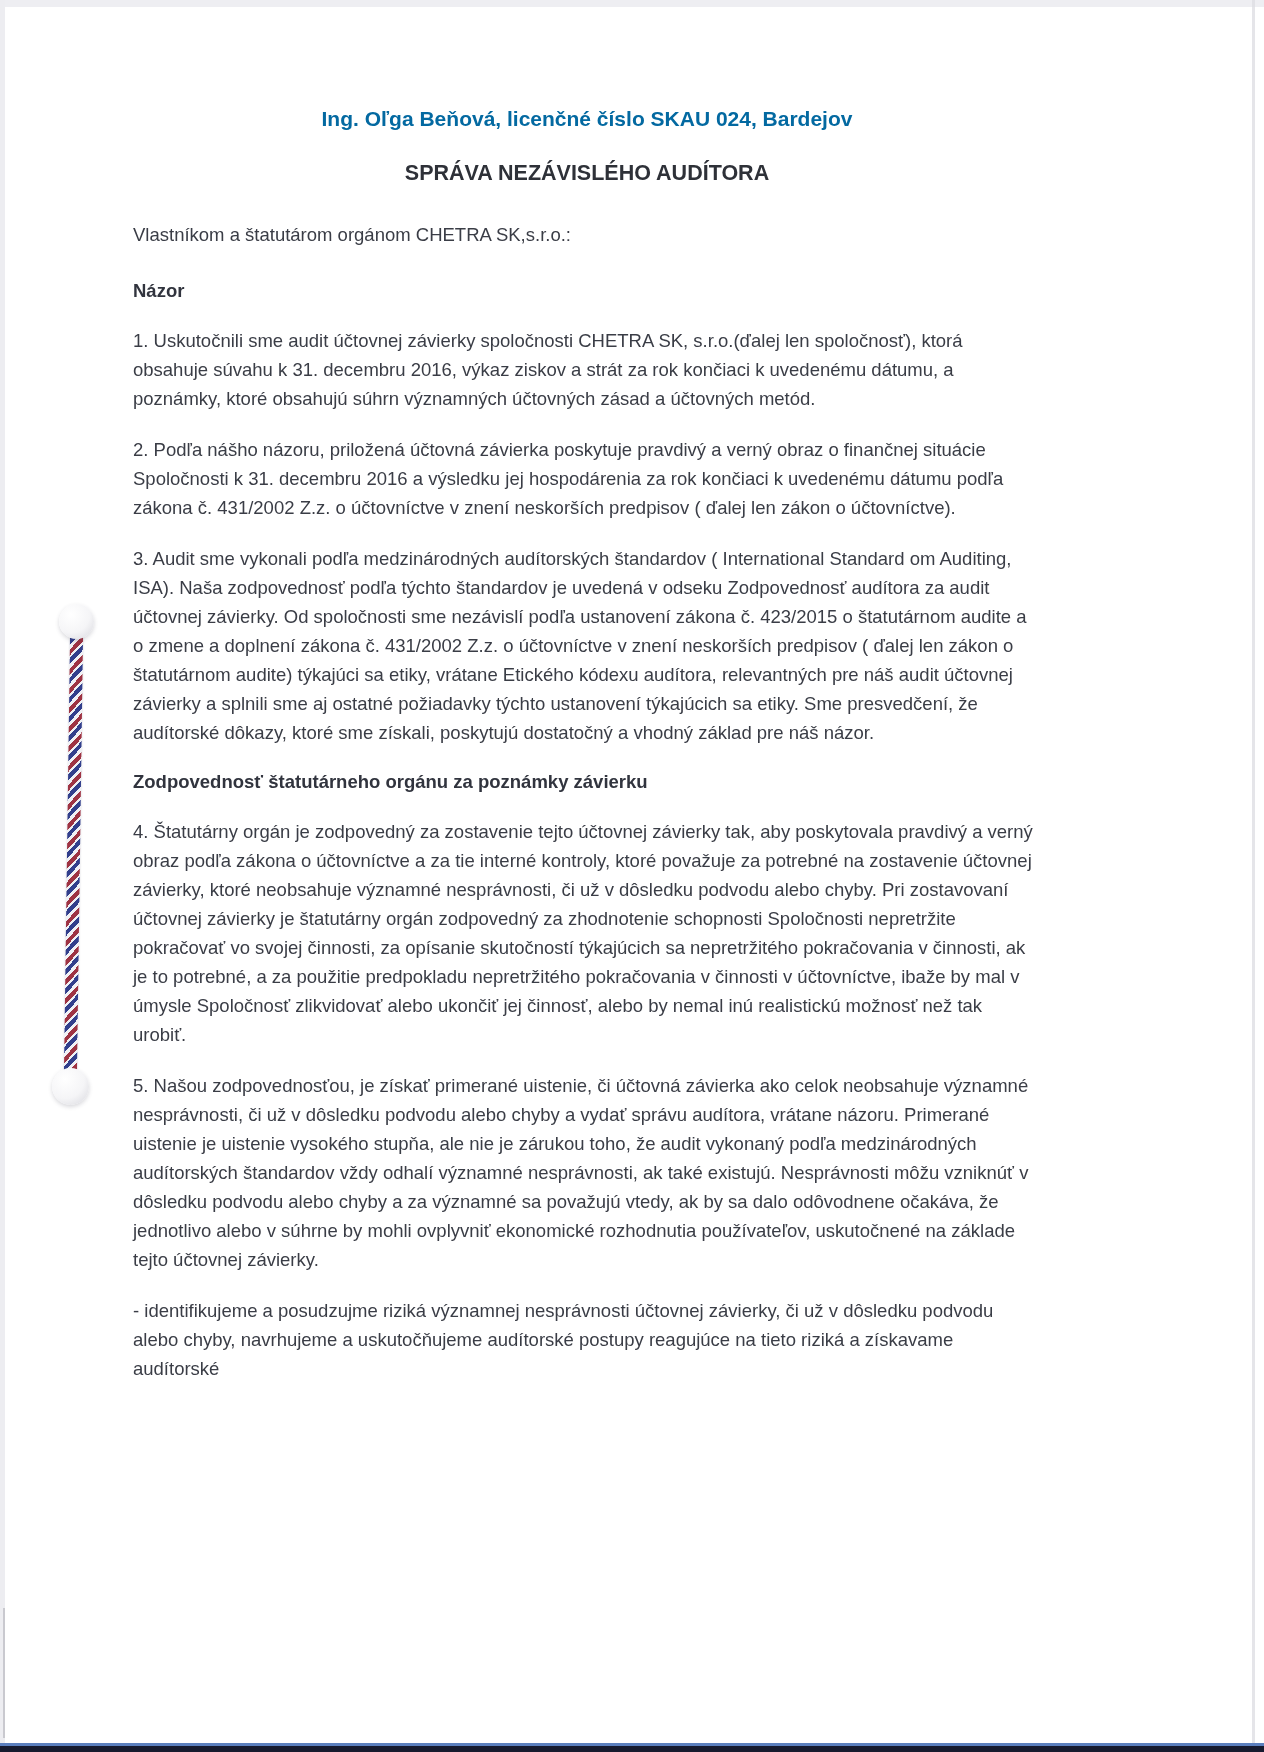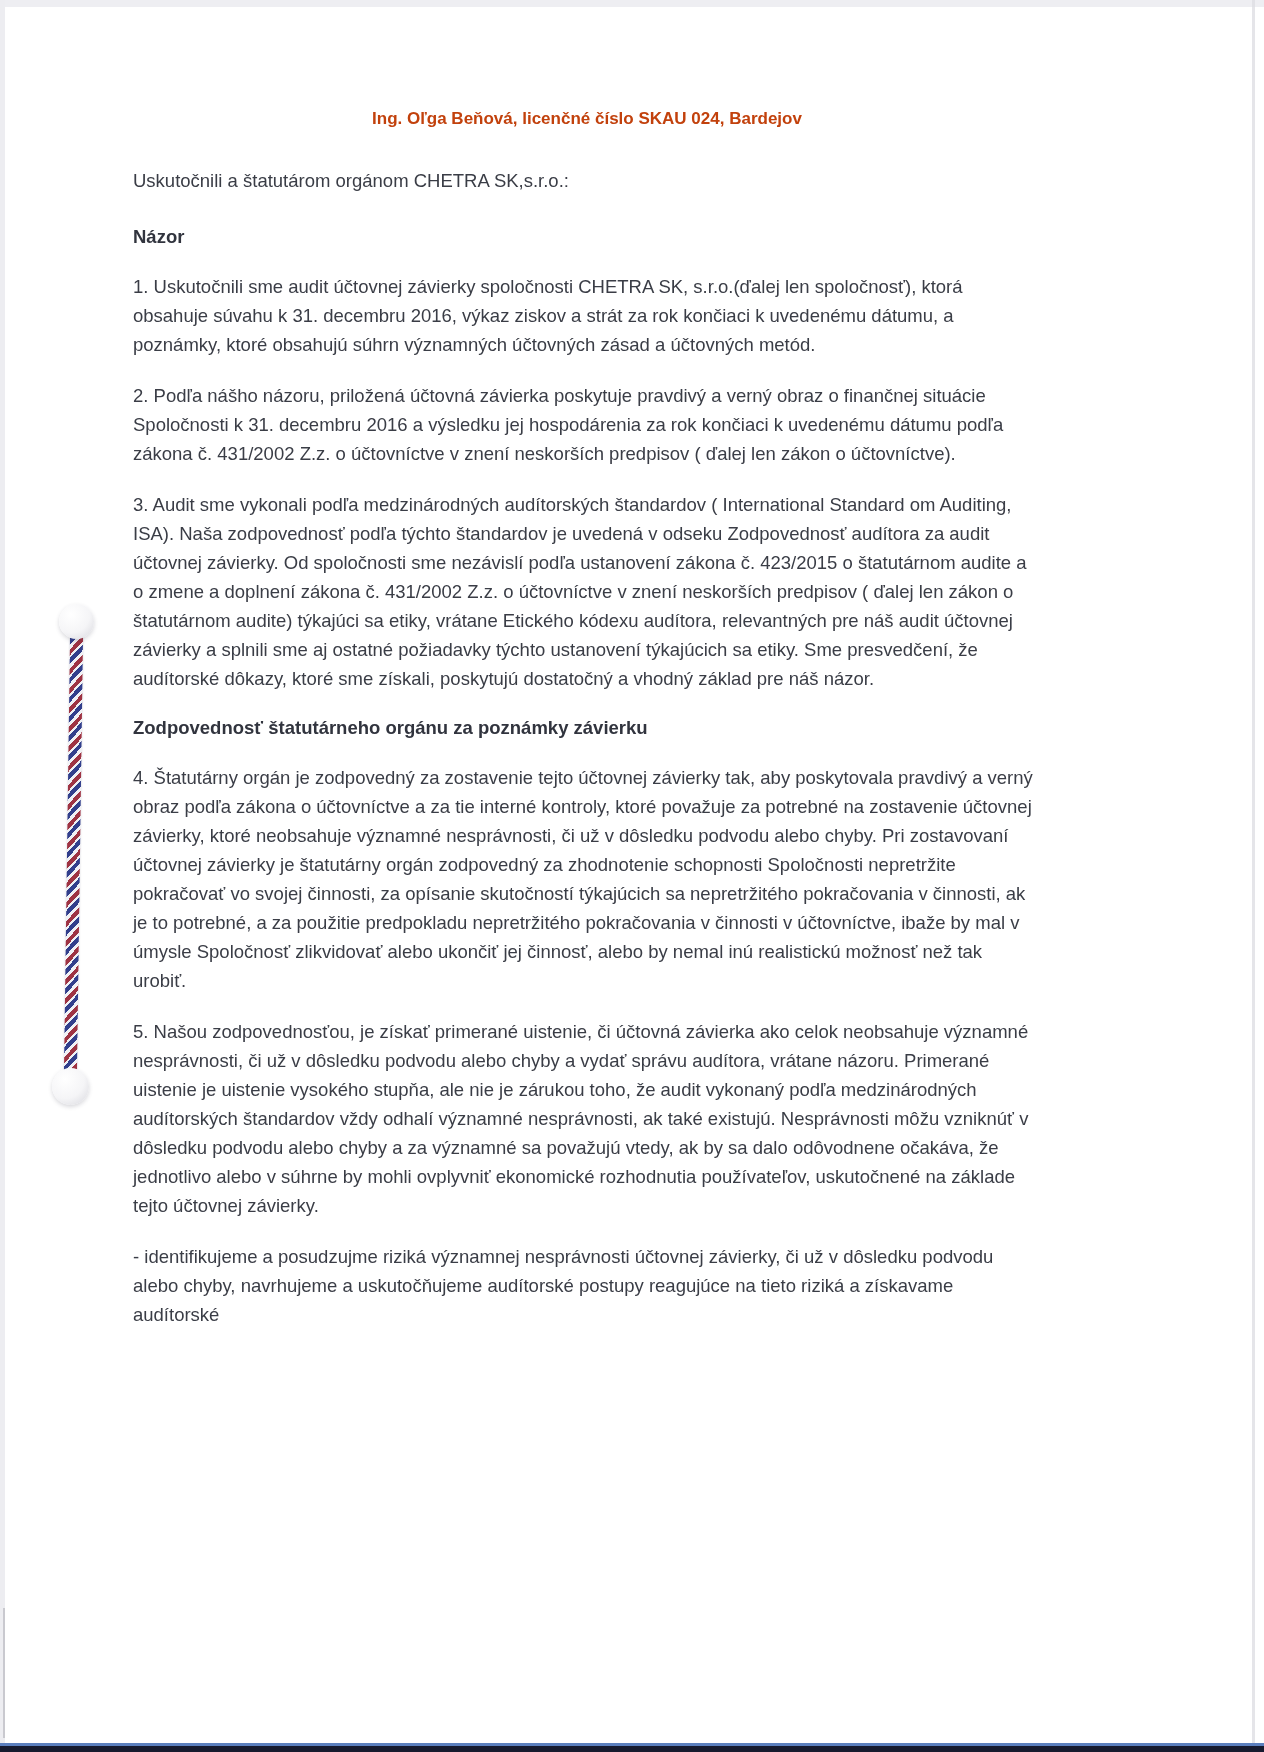--- a/index.html
+++ b/index.html
@@ -44,21 +44,21 @@
   .bead-top{left:59px;top:604px;width:35px;height:35px;}
   .bead-bottom{left:52px;top:1068px;width:37px;height:37px;}
   
   .content{
     position:absolute;left:133px;top:106px;width:908px;
     color:#3a3d46;
     font-size:18.5px;line-height:29px;
   }
   .t1{
     margin:0;text-align:center;
-    font-size:17px;line-height:26px;font-weight:bold;color:#c2410c;
+    font-size:21px;line-height:26px;font-weight:bold;color:#0369a1;
   }
   .t2{
     margin:28px 0 0 0;text-align:center;
     font-size:21.5px;line-height:26px;font-weight:bold;color:#2e3138;
   }
   .addr{margin:36px 0 0 0;line-height:26px;}
   .sub{
     margin:34px 0 0 0;
     font-size:18.5px;line-height:26px;font-weight:bold;color:#31343e;
   }
@@ -79,21 +79,22 @@
   <div class="edge-right"></div>
   <div class="left-scratch"></div>
   <div class="bottom-bar"></div>
 
   <div class="cord"></div>
   <div class="bead bead-top"></div>
   <div class="bead bead-bottom"></div>
 
   <div class="content">
     <h1 class="t1">Ing. Oľga Beňová, licenčné číslo SKAU 024, Bardejov</h1>
-    <p class="addr">Uskutočnili a štatutárom orgánom CHETRA SK,s.r.o.:</p>
+    <h1 class="t2">SPRÁVA NEZÁVISLÉHO AUDÍTORA</h1>
+    <p class="addr">Vlastníkom a štatutárom orgánom CHETRA SK,s.r.o.:</p>
 
     <h3 class="sec first">Názor</h3>
     <p class="para">1. Uskutočnili sme audit účtovnej závierky spoločnosti CHETRA SK, s.r.o.(ďalej len spoločnosť), ktorá obsahuje súvahu k 31. decembru 2016, výkaz ziskov a strát za rok končiaci k uvedenému dátumu, a poznámky, ktoré obsahujú súhrn významných účtovných zásad a účtovných metód.</p>
     <p class="para">2. Podľa nášho názoru, priložená účtovná závierka poskytuje pravdivý a verný obraz o finančnej situácie Spoločnosti k 31. decembru 2016 a výsledku jej hospodárenia za rok končiaci k uvedenému dátumu podľa zákona č. 431/2002 Z.z. o účtovníctve v znení neskorších predpisov ( ďalej len zákon o účtovníctve).</p>
 
     <p class="para">3. Audit sme vykonali podľa medzinárodných audítorských štandardov ( International Standard om Auditing, ISA). Naša zodpovednosť podľa týchto štandardov je uvedená v odseku Zodpovednosť audítora za audit účtovnej závierky. Od spoločnosti sme nezávislí podľa ustanovení zákona č. 423/2015 o štatutárnom audite a o zmene a doplnení zákona č. 431/2002 Z.z. o účtovníctve v znení neskorších predpisov ( ďalej len zákon o štatutárnom audite) týkajúci sa etiky, vrátane Etického kódexu audítora, relevantných pre náš audit účtovnej závierky a splnili sme aj ostatné požiadavky týchto ustanovení týkajúcich sa etiky. Sme presvedčení, že audítorské dôkazy, ktoré sme získali, poskytujú dostatočný a vhodný základ pre náš názor.</p>
 
     <h3 class="sec">Zodpovednosť štatutárneho orgánu za poznámky závierku</h3>
     <p class="para">4. Štatutárny orgán je zodpovedný za zostavenie tejto účtovnej závierky tak, aby poskytovala pravdivý a verný obraz podľa zákona o účtovníctve a za tie interné kontroly, ktoré považuje za potrebné na zostavenie účtovnej závierky, ktoré neobsahuje významné nesprávnosti, či už v dôsledku podvodu alebo chyby. Pri zostavovaní účtovnej závierky je štatutárny orgán zodpovedný za zhodnotenie schopnosti Spoločnosti nepretržite pokračovať vo svojej činnosti, za opísanie skutočností týkajúcich sa nepretržitého pokračovania v činnosti, ak je to potrebné, a za použitie predpokladu nepretržitého pokračovania v činnosti v účtovníctve, ibaže by mal v úmysle Spoločnosť zlikvidovať alebo ukončiť jej činnosť, alebo by nemal inú realistickú možnosť než tak urobiť.</p>
 

